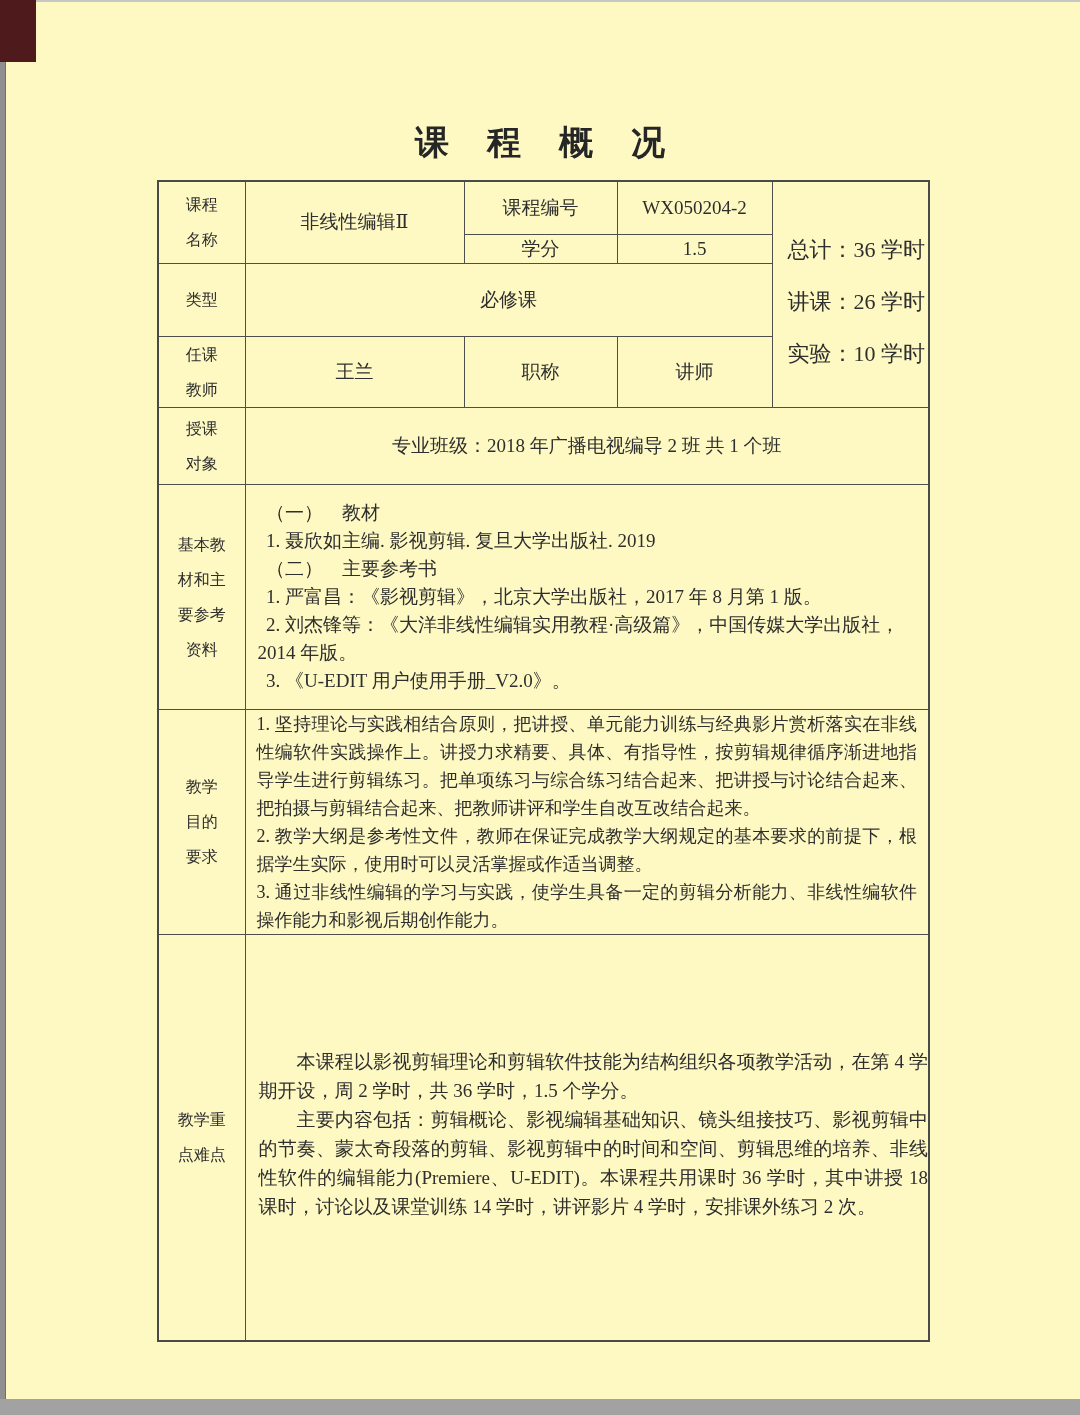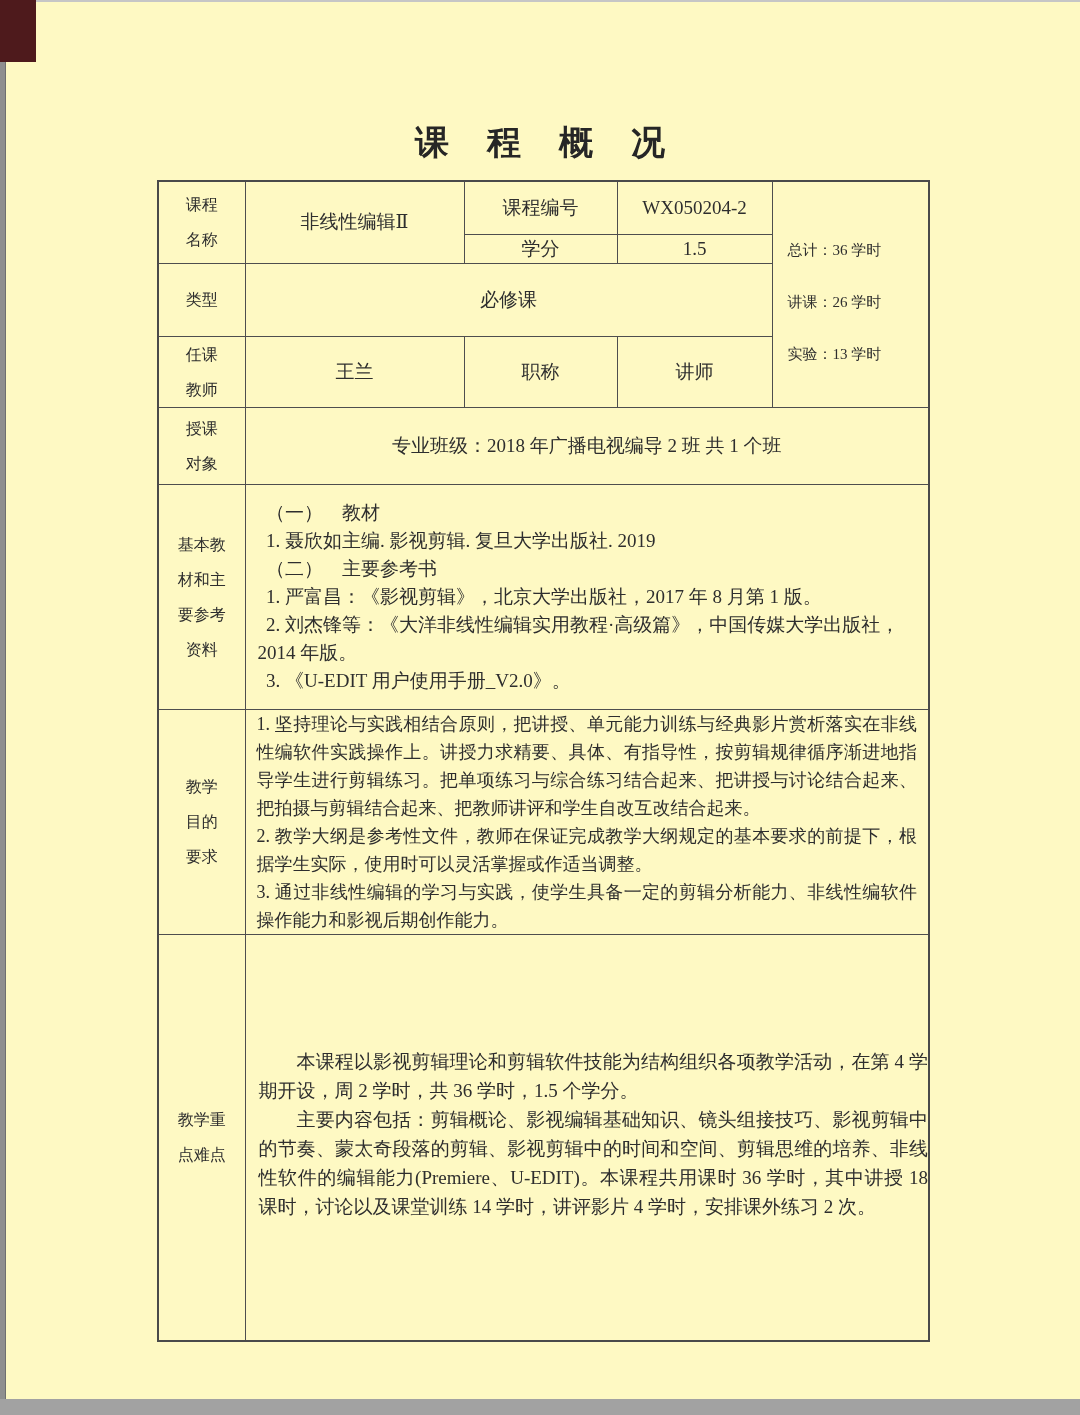--- a/index.html
+++ b/index.html
@@ -44,21 +44,21 @@
   tr.r-obj     { height: 224px; }
   tr.r-key     { height: 407px; }
 
   td.cell-label {
     text-align: center; white-space: pre-line;
     line-height: 35px; font-size: 16px;
   }
   td.cell-center { text-align: center; }
 
   td.cell-hours { padding-left: 15px; }
-  .hours-line { line-height: 36px; font-size: 15px; margin-top: 16px; }
+  .hours-line { line-height: 36px; font-size: 22px; margin-top: 16px; }
 
   td.cell-materials { padding: 8px 12px; vertical-align: middle; }
   .mat-line { line-height: 28px; text-indent: 0.45em; text-align: left; }
 
   td.cell-objectives { padding: 0 11px; vertical-align: middle; }
   .obj-item { margin: 0; line-height: 28px; font-size: 18px; text-align: justify; }
 
   td.cell-keypoints { padding: 112px 0 0 13px; vertical-align: top; margin-left: 30px; }
   .key-para { margin: 0; line-height: 29px; text-indent: 2em; text-align: justify; }
 </style>
@@ -86,21 +86,21 @@
     <tbody>
         <tr class="r-name">
       <td class="cell-label" rowspan="2">课程
 名称</td>
       <td class="cell-center" rowspan="2">非线性编辑Ⅱ</td>
       <td class="cell-center">课程编号</td>
       <td class="cell-center">WX050204-2</td>
       <td class="cell-hours" rowspan="4">
         <div class="hours-line">总计：36 学时</div>
         <div class="hours-line">讲课：26 学时</div>
-        <div class="hours-line">实验：13 学时</div>
+        <div class="hours-line">实验：10 学时</div>
       </td>
     </tr>
 
     <tr class="r-credit">
       <td class="cell-center">学分</td>
       <td class="cell-center">1.5</td>
     </tr>
 
     <tr class="r-type">
       <td class="cell-label">类型</td>

